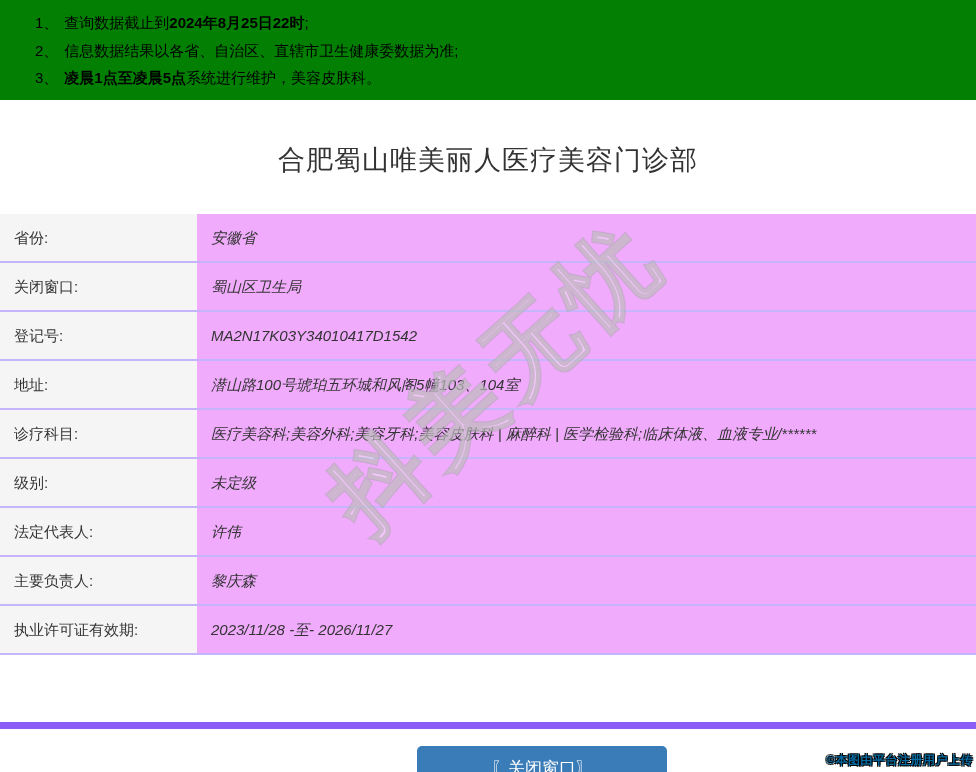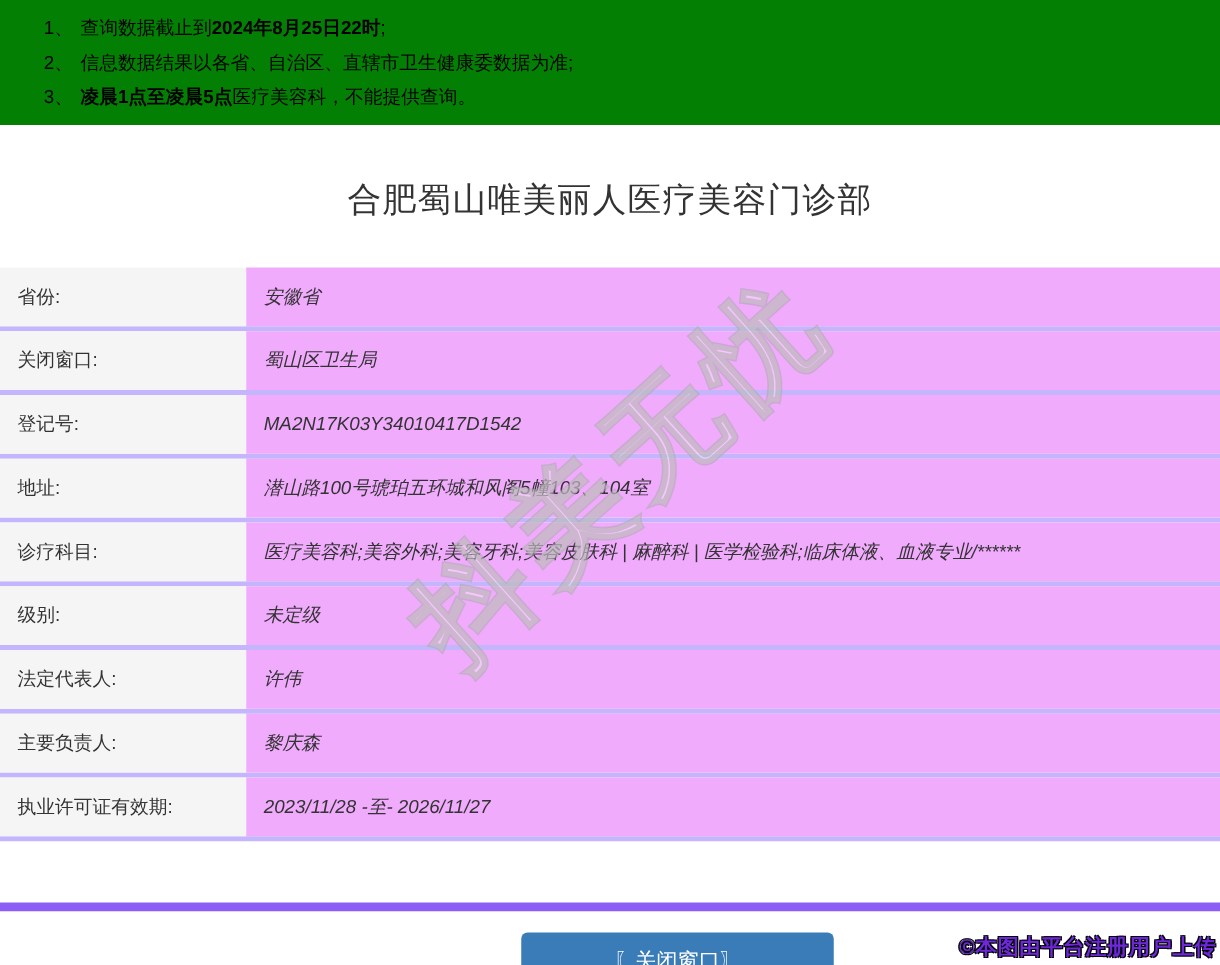--- a/index.html
+++ b/index.html
@@ -27,21 +27,21 @@
   .title-block{
     box-sizing:border-box;height:90px;padding-top:30px;margin:12px;
     text-align:center;font-size:27px;font-weight:400;color:#333;
     letter-spacing:1px;
   }
 
   
   .info-table{width:100%;}
   .row{
     display:flex;height:47px;line-height:47px;
-    border-bottom:4px solid #c4b5fd;
+    border-bottom:2px solid #c4b5fd;
     font-size:15px;
   }
   .cell{box-sizing:border-box;white-space:nowrap;overflow:hidden;}
   .cell.label{width:197px;background:#f5f5f5;padding-left:14px;}
   .cell.value{flex:1;padding-left:14px;background:#f0abfc;font-style:italic;}
 
   
   .watermark{
     position:absolute;left:497px;top:378px;
     transform:translate(-50%,-50%) rotate(-42deg);
@@ -61,39 +61,39 @@
     position:absolute;left:417px;top:17px;
     width:250px;height:44px;
     background:#3a7cb8;border:none;border-radius:5px;
     color:#fff;font-size:17px;cursor:pointer;
     font-family:"Liberation Sans","DejaVu Sans",sans-serif;
   }
 
   
   .credit{
     position:absolute;right:3px;bottom:3px;z-index:10;
-    color:#6d28d9;font-size:17px;font-weight:bold;letter-spacing:0.5px;
+    color:#0369a1;font-size:12px;font-weight:bold;letter-spacing:0.5px;
     text-shadow:-1px -1px 0 #000,1px -1px 0 #000,-1px 1px 0 #000,1px 1px 0 #000;
     pointer-events:none;
   }
 </style>
 </head>
 <body>
 
 <div class="page">
 
   <header class="notice-bar">
     <div class="notice-line">
       <span class="num">1、</span><span>查询数据截止到</span><b>2024年8月25日22时</b><span>;</span>
     </div>
     <div class="notice-line">
       <span class="num">2、</span><span>信息数据结果以各省、自治区、直辖市卫生健康委数据为准;</span><b></b><span></span>
     </div>
     <div class="notice-line">
-      <span class="num">3、</span><span></span><b>凌晨1点至凌晨5点</b><span>医疗美容科，不能提供查询。</span>
+      <span class="num">3、</span><span></span><b>凌晨1点至凌晨5点</b><span>系统进行维护，美容皮肤科。</span>
     </div>
   </header>
 
   <h1 class="title-block">合肥蜀山唯美丽人医疗美容门诊部</h1>
 
   <div class="info-table">
     <div class="row">
       <div class="cell label">省份:</div>
       <div class="cell value">安徽省</div>
     </div>

